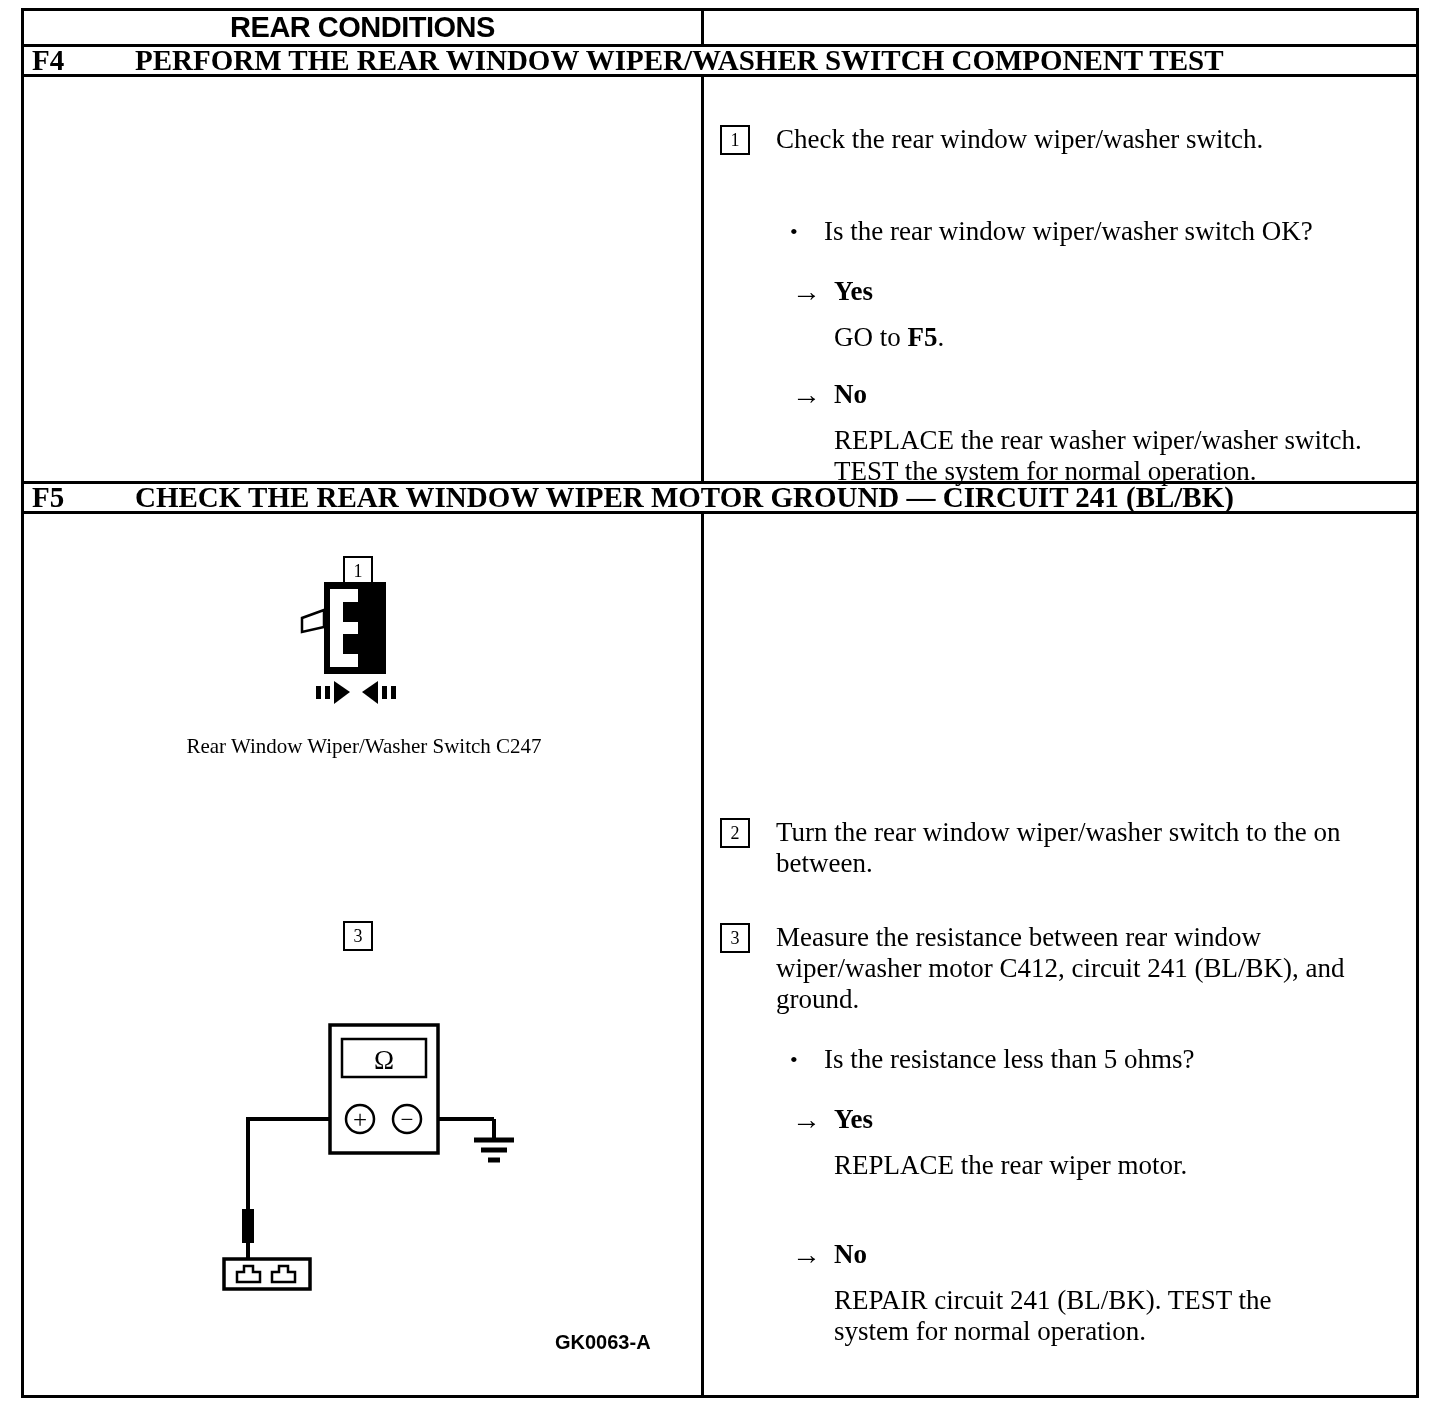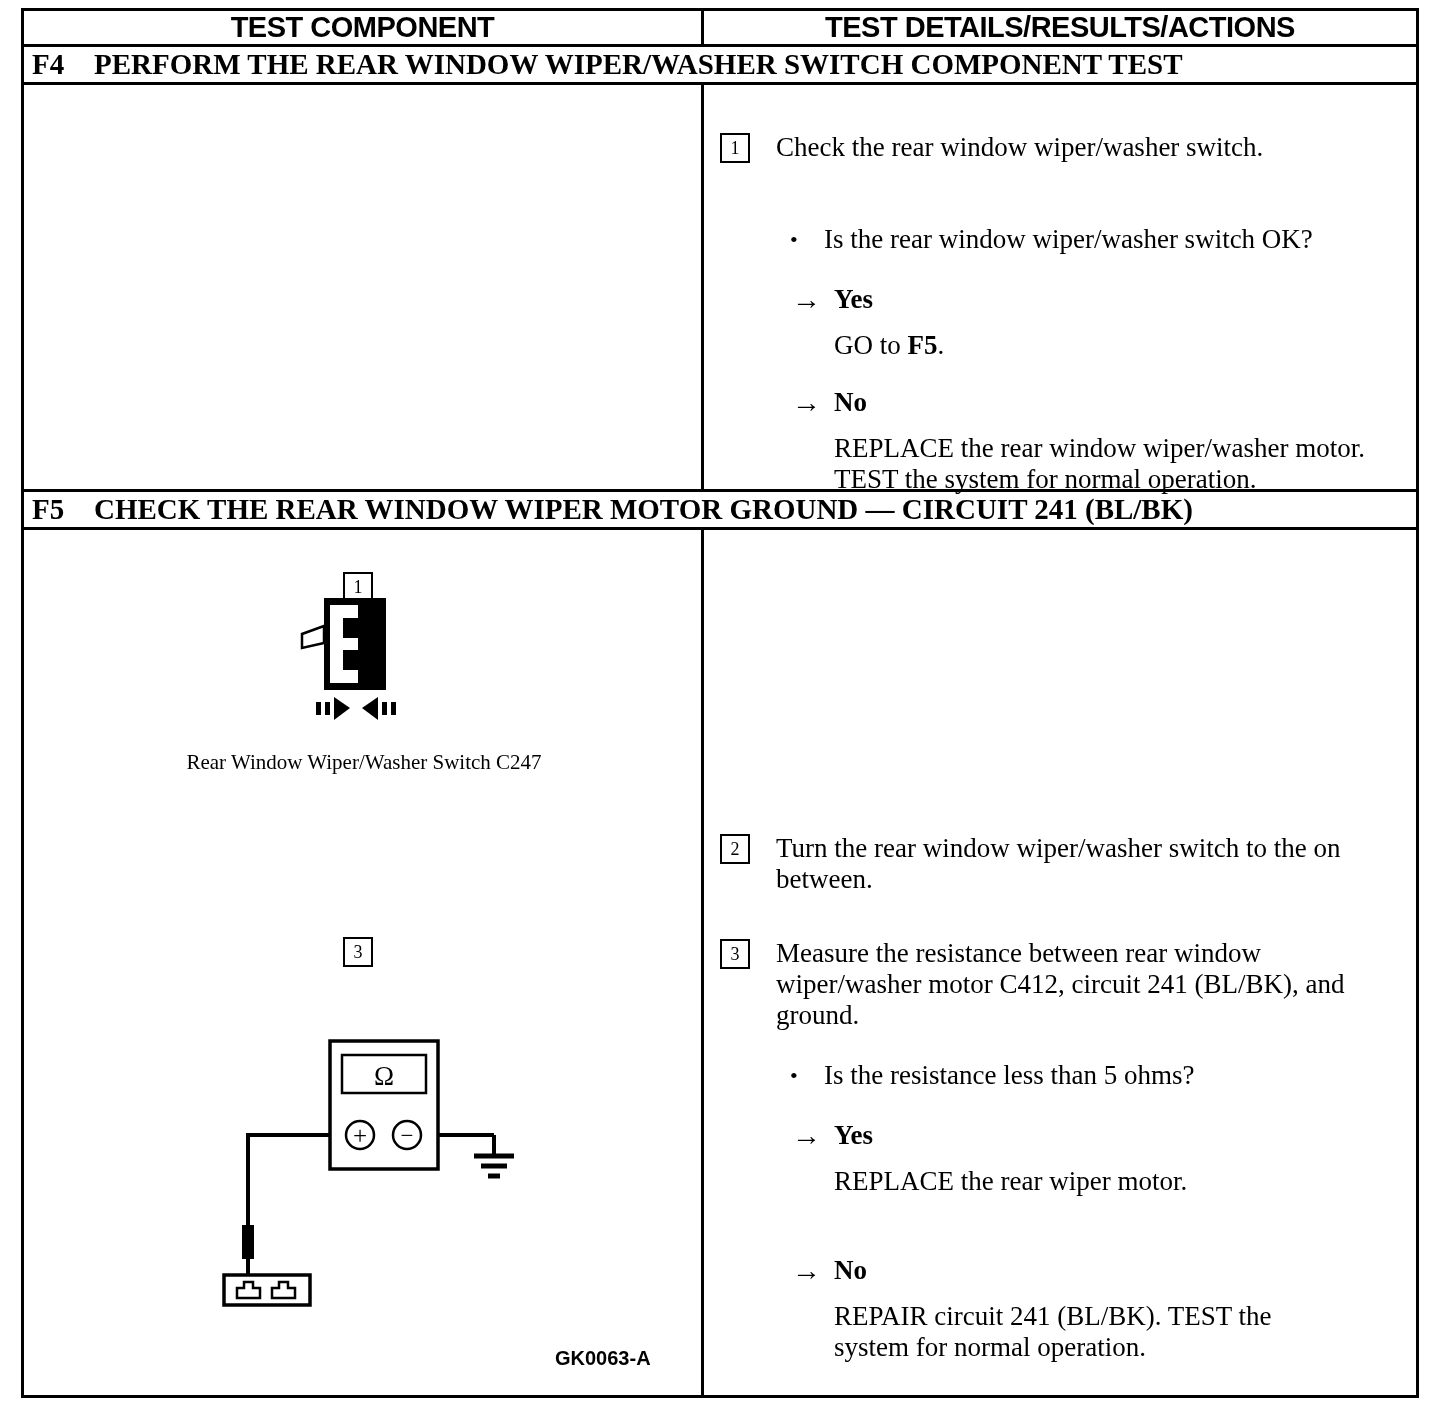--- a/index.html
+++ b/index.html
@@ -15,22 +15,22 @@
   }
   .hdr { height:36px; border-bottom:3px solid #000; display:flex; flex:none; }
   .hcell {
     display:flex; align-items:center; justify-content:center;
     font-family:"Liberation Sans", sans-serif; font-weight:bold; font-size:29px;
     letter-spacing:-0.5px;
   }
   .hcell.l { width:680px; border-right:3px solid #000; flex:none; }
   .hcell.r { flex:1; }
   .trow {
-    height:38px; border-bottom:3px solid #000; display:flex; align-items:center;
-    font-weight:bold; font-size:29px; padding-left:8px; flex:none;
+    height:30px; border-bottom:3px solid #000; display:flex; align-items:center;
+    font-weight:bold; font-size:29px; padding-left:8px; flex:none;gap:41px;
   }
   .trow .sid { width:62px; flex:none; }
   .brow { display:flex; }
   .brow.f4 { height:407px; flex:none; border-bottom:3px solid #000; }
   .brow.f5 { flex:1; }
   .bl { width:680px; border-right:3px solid #000; position:relative; flex:none; }
   .br { flex:1; position:relative; padding:0 10px 0 16px; font-size:27px; line-height:31px; }
   .step { display:flex; align-items:flex-start; }
   .numbox {
     width:30px; height:30px; border:2px solid #000; flex:none;
@@ -49,22 +49,21 @@
   .caption { font-size:21px; text-align:center; }
   .figcode { font-family:"Liberation Sans", sans-serif; font-weight:bold; font-size:20px;margin-top:20px; }
   svg text { font-family:"Liberation Serif", serif; fill:#000; }
 </style>
 </head>
 <body>
 
 <div class="tbl">
 
   <div class="hdr">
-    <div class="hcell l">TEST COMPONENT</div>
-    <div class="hcell r">TEST DETAILS/RESULTS/ACTIONS</div>
+    <div class="hcell l">REAR CONDITIONS</div>
   </div>
 
   <div class="trow">
     <span class="sid">F4</span>
     <span>PERFORM THE REAR WINDOW WIPER/WASHER SWITCH COMPONENT TEST</span>
   </div>
 
   <div class="brow f4">
     <div class="bl"></div>
     <div class="br">
@@ -84,21 +83,21 @@
         <div>
           <div class="albl">Yes</div>
           <div class="aact"><span>GO to </span><span class="albl">F5</span><span>.</span></div>
         </div>
       </div>
 
       <div class="arow" style="margin-top:26px">
         <span class="arr">→</span>
         <div>
           <div class="albl">No</div>
-          <div class="aact">REPLACE the rear window wiper/washer motor. TEST the system for normal operation.</div>
+          <div class="aact">REPLACE the rear washer wiper/washer switch. TEST the system for normal operation.</div>
         </div>
       </div>
 
     </div>
   </div>
 
   <div class="trow">
     <span class="sid">F5</span>
     <span>CHECK THE REAR WINDOW WIPER MOTOR GROUND — CIRCUIT 241 (BL/BK)</span>
   </div>

